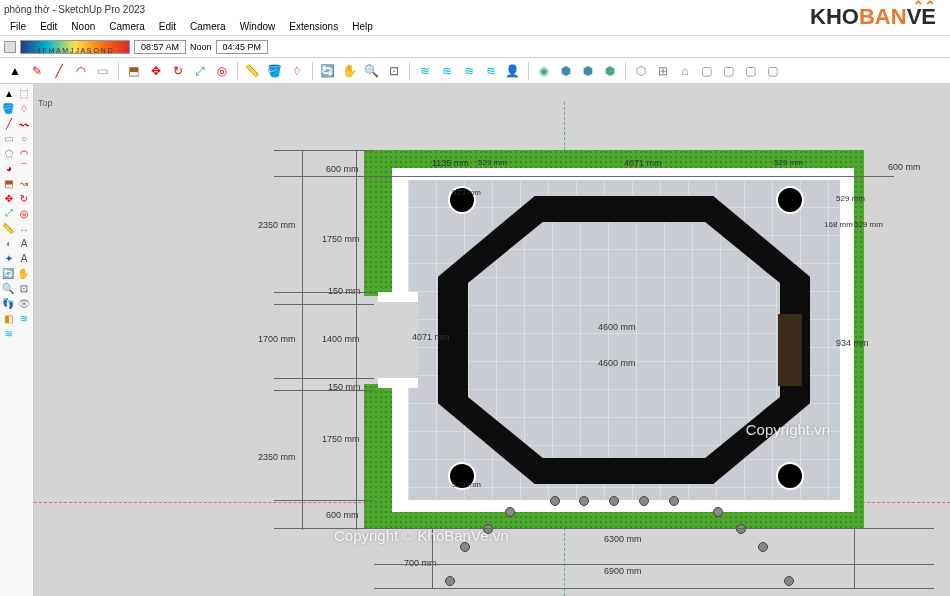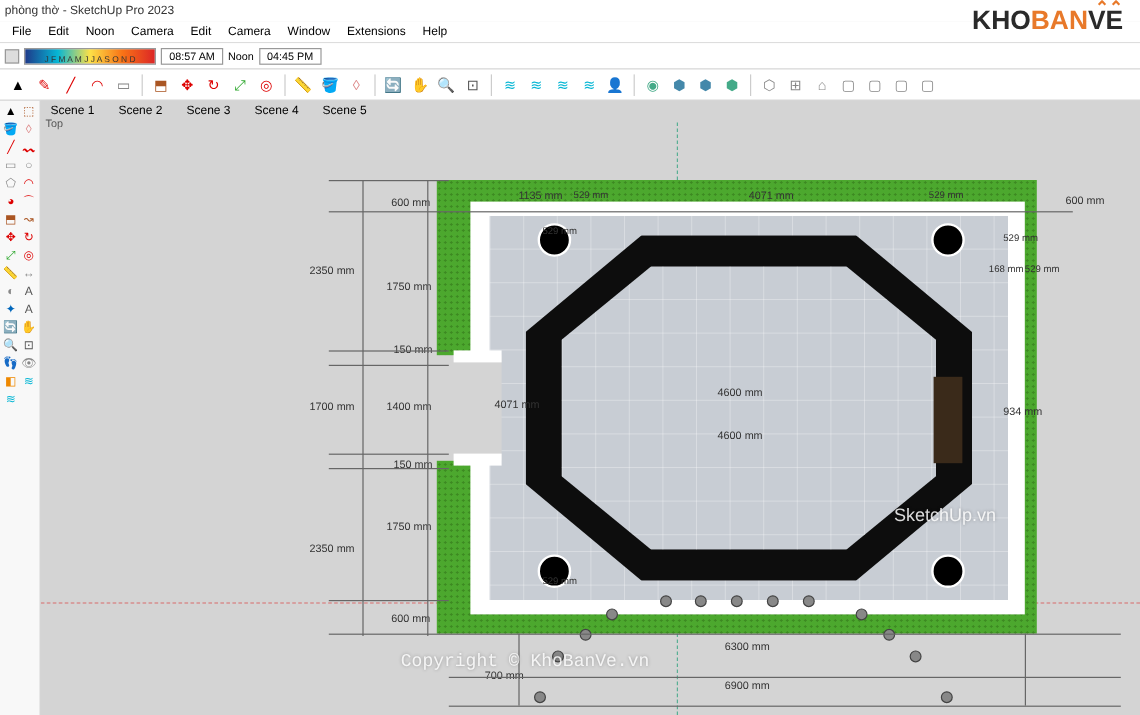--- a/index.html
+++ b/index.html
@@ -48,21 +48,21 @@
 .dim-text { position: absolute; font-size: 9px; color: #333; white-space: nowrap; }
 .dim-line-h { position: absolute; height: 1px; background: #666; }
 .dim-line-v { position: absolute; width: 1px; background: #666; }
 
 .logo { position: absolute; top: 4px; right: 14px; font-size: 22px; font-weight: bold; color: #2a2a2a; font-family: Arial; }
 .logo .orange { color: #e8792a; }
 .logo-roof { position: absolute; top: -6px; right: 0; font-size: 14px; color: #e8792a; }
 
 .watermark { position: absolute; color: rgba(255,255,255,0.85); font-size: 15px; font-weight: 500; text-shadow: 0 0 3px rgba(0,0,0,0.3); }
 .wm1 { bottom: 158px; right: 120px; }
-.wm2 { bottom: 36px; left: 300px; font-family: Liberation Mono, monospace; }
+.wm2 { bottom: 52px; left: 300px; }
 
 .gap-left { position: absolute; background: #d4d4d4; }
 </style>
 </head>
 <body>
 
 <div class="titlebar">
   <span>phòng thờ - SketchUp Pro 2023</span>
 </div>
 
@@ -166,27 +166,20 @@
     <div class="tool" style="color:#555">🔍</div>
     <div class="tool" style="color:#555">⊡</div>
     <div class="tool" style="color:#888">👣</div>
     <div class="tool" style="color:#888">👁</div>
     <div class="tool" style="color:#e80">◧</div>
     <div class="tool" style="color:#06b6d4">≋</div>
     <div class="tool" style="color:#06b6d4">≋</div>
   </div>
 
   <div class="viewport">
-    <div class="scene-tabs">
-      <div class="scene-tab">Scene 1</div>
-      <div class="scene-tab">Scene 2</div>
-      <div class="scene-tab">Scene 3</div>
-      <div class="scene-tab">Scene 4</div>
-      <div class="scene-tab">Scene 5</div>
-    </div>
     <div class="view-label">Top</div>
 
     <div class="canvas">
       <div class="axis-red"></div>
       <div class="axis-green"></div>
 
       <div class="grass-outer"></div>
       <div class="white-pad"></div>
       <div class="tile-floor"></div>
 
@@ -262,17 +255,17 @@
       <div class="dim-line-h" style="left:240px;top:202px;width:100px"></div>
       <div class="dim-line-h" style="left:240px;top:276px;width:100px"></div>
       <div class="dim-line-h" style="left:240px;top:288px;width:100px"></div>
       <div class="dim-line-h" style="left:240px;top:398px;width:100px"></div>
       <div class="dim-line-h" style="left:240px;top:426px;width:660px"></div>
       <div class="dim-line-h" style="left:340px;top:462px;width:560px"></div>
       <div class="dim-line-h" style="left:340px;top:486px;width:560px"></div>
       <div class="dim-line-v" style="left:398px;top:426px;height:60px"></div>
       <div class="dim-line-v" style="left:820px;top:426px;height:60px"></div>
 
-      <div class="watermark wm1">SketchUp.vn</div>
+      <div class="watermark wm1">Copyright.vn</div>
       <div class="watermark wm2">Copyright © KhoBanVe.vn</div>
     </div>
   </div>
 </div>
 
 </body></html>

